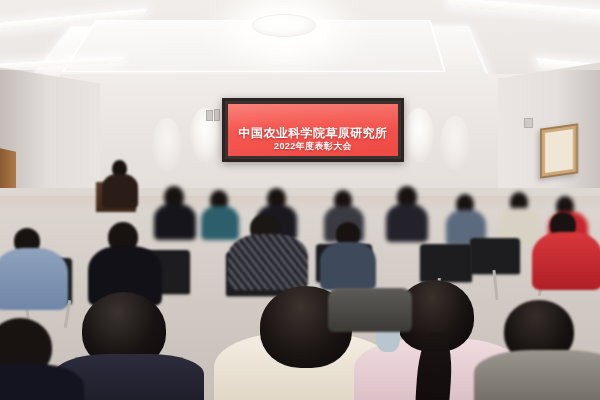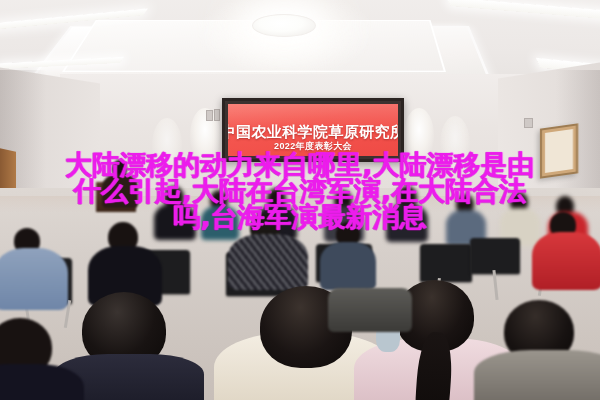--- a/index.html
+++ b/index.html
@@ -107,21 +107,21 @@
     box-shadow: 0 2px 8px rgba(0,0,0,.34);
   }
   .screen-face {
     position:absolute; inset:3px;
     background: linear-gradient(170deg,#f86a60 0%, #f4564f 38%, #ef4a45 100%);
     display:flex; flex-direction:column; align-items:center; justify-content:flex-end;
     padding-bottom:3px; box-sizing:border-box;
     overflow:hidden;
   }
   .screen-line1 {
-    color:#fff; font-size:15px; font-weight:bold; letter-spacing:.4px;
+    color:#fff; font-size:12px; font-weight:bold; letter-spacing:.4px;
     text-shadow:0 1px 2px rgba(120,20,20,.5); white-space:nowrap;
     line-height:1.25;
   }
   .screen-line2 {
     color:#fff; font-size:9px; font-weight:bold; letter-spacing:.4px;
     text-shadow:0 1px 2px rgba(120,20,20,.5); white-space:nowrap;
     line-height:1.3;
   }
   .screen-top-sheen {
     position:absolute; left:0; top:0; width:100%; height:26px;
@@ -379,19 +379,14 @@
     <div class="person blur-soft" style="left:-22px; top:318px;">
       <div class="head" style="left:10px; top:0; width:64px; height:58px;"></div>
       <div class="body" style="left:-14px; top:46px; width:120px; height:60px; background:#141320; border-radius:38% 38% 0 0;"></div>
     </div>
 
     <div style="position:absolute; left:328px; top:288px; width:84px; height:44px;
          background:linear-gradient(180deg,#5d5c58,#3b3a37); border-radius:10px 10px 6px 6px; filter:blur(1px);"></div>
 
   </div>
 
-  <div class="overlay">
-    <div>大陆漂移的动力来自哪里,大陆漂移是由</div>
-    <div>什么引起,大陆在台湾军演,在大陆合法</div>
-    <div>吗,台海军演最新消息</div>
-  </div>
 
 </div>
 
 </body></html>

